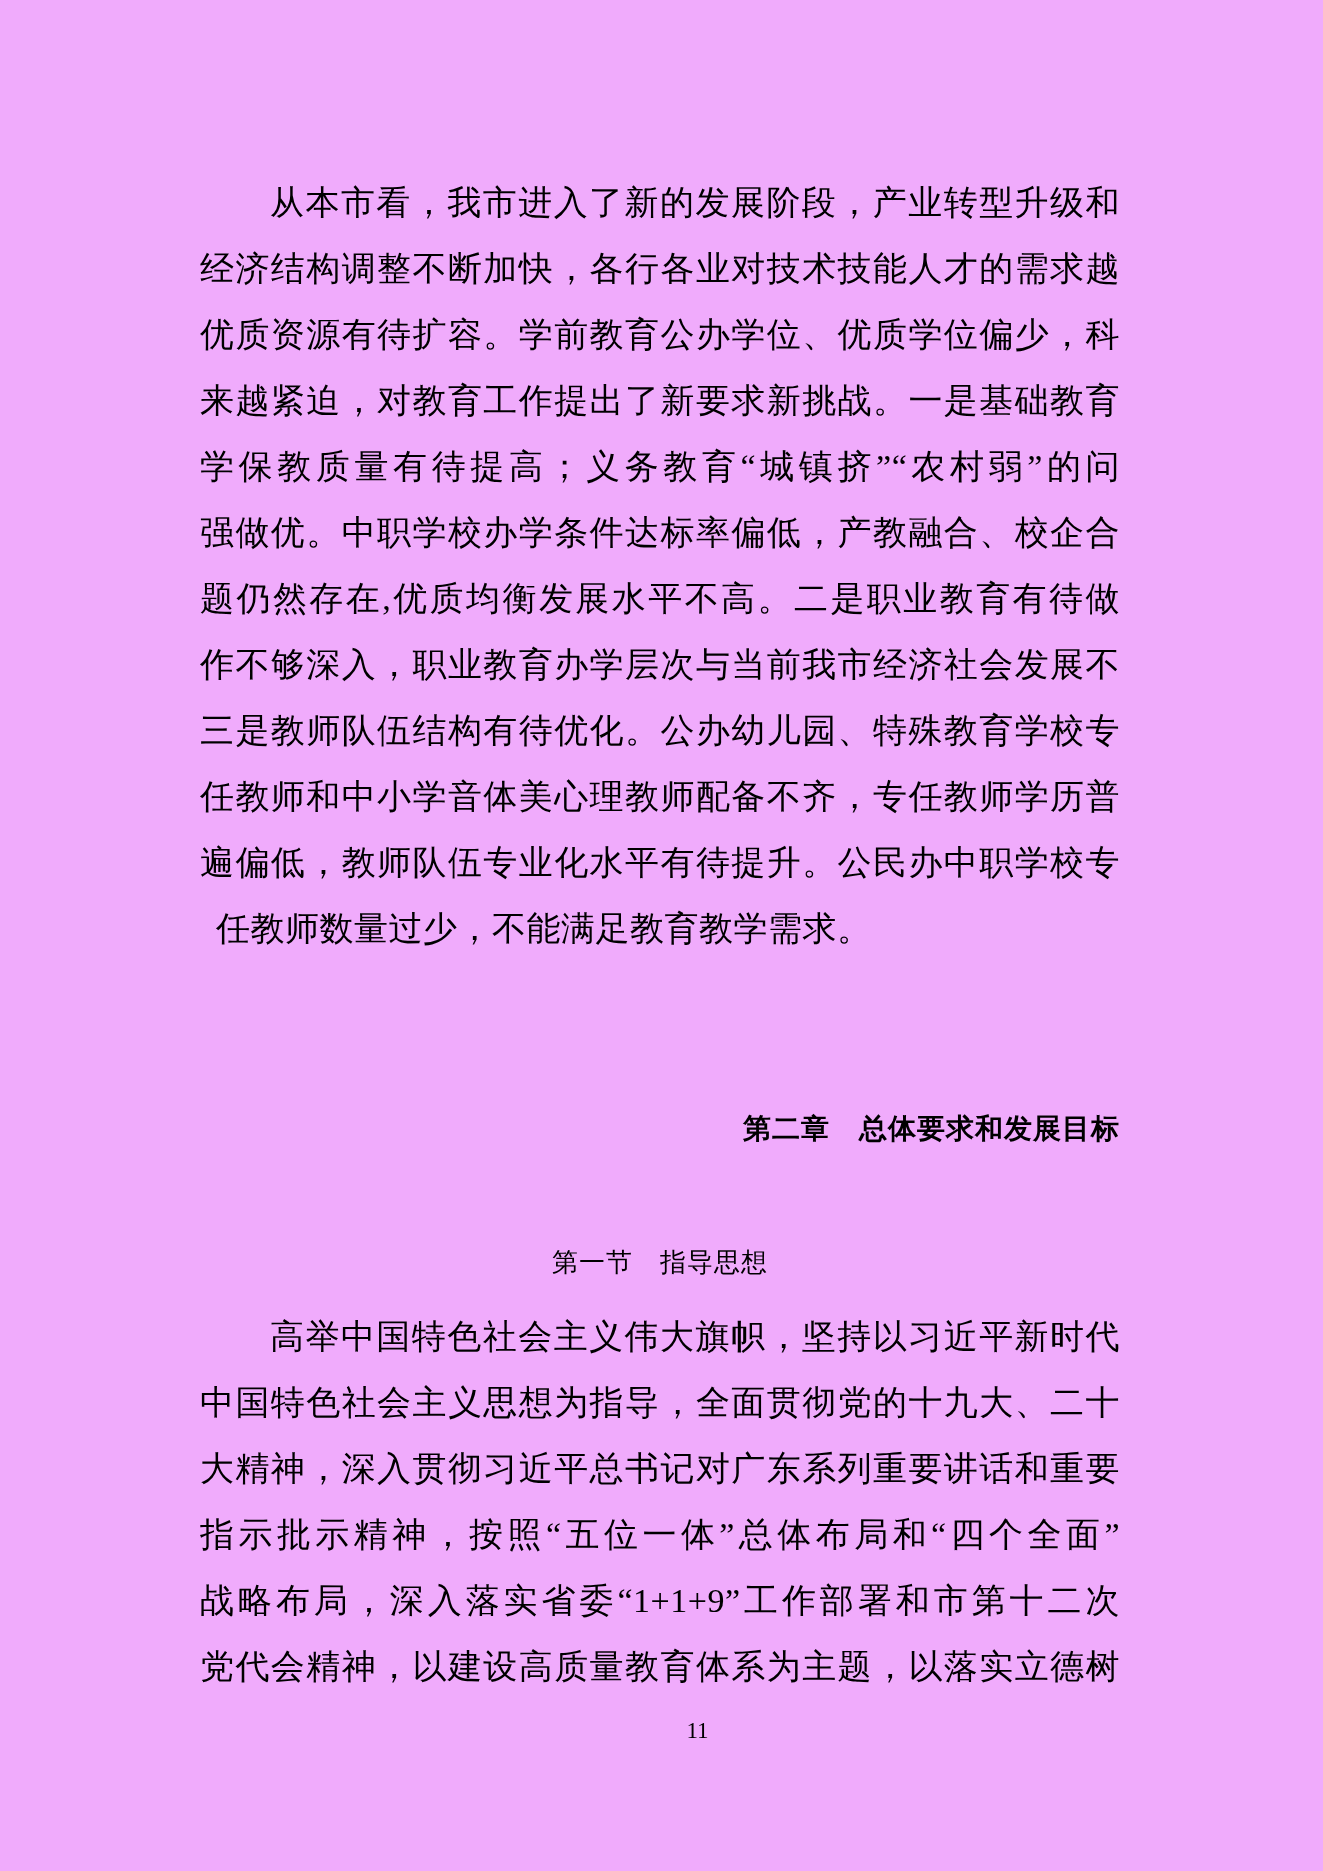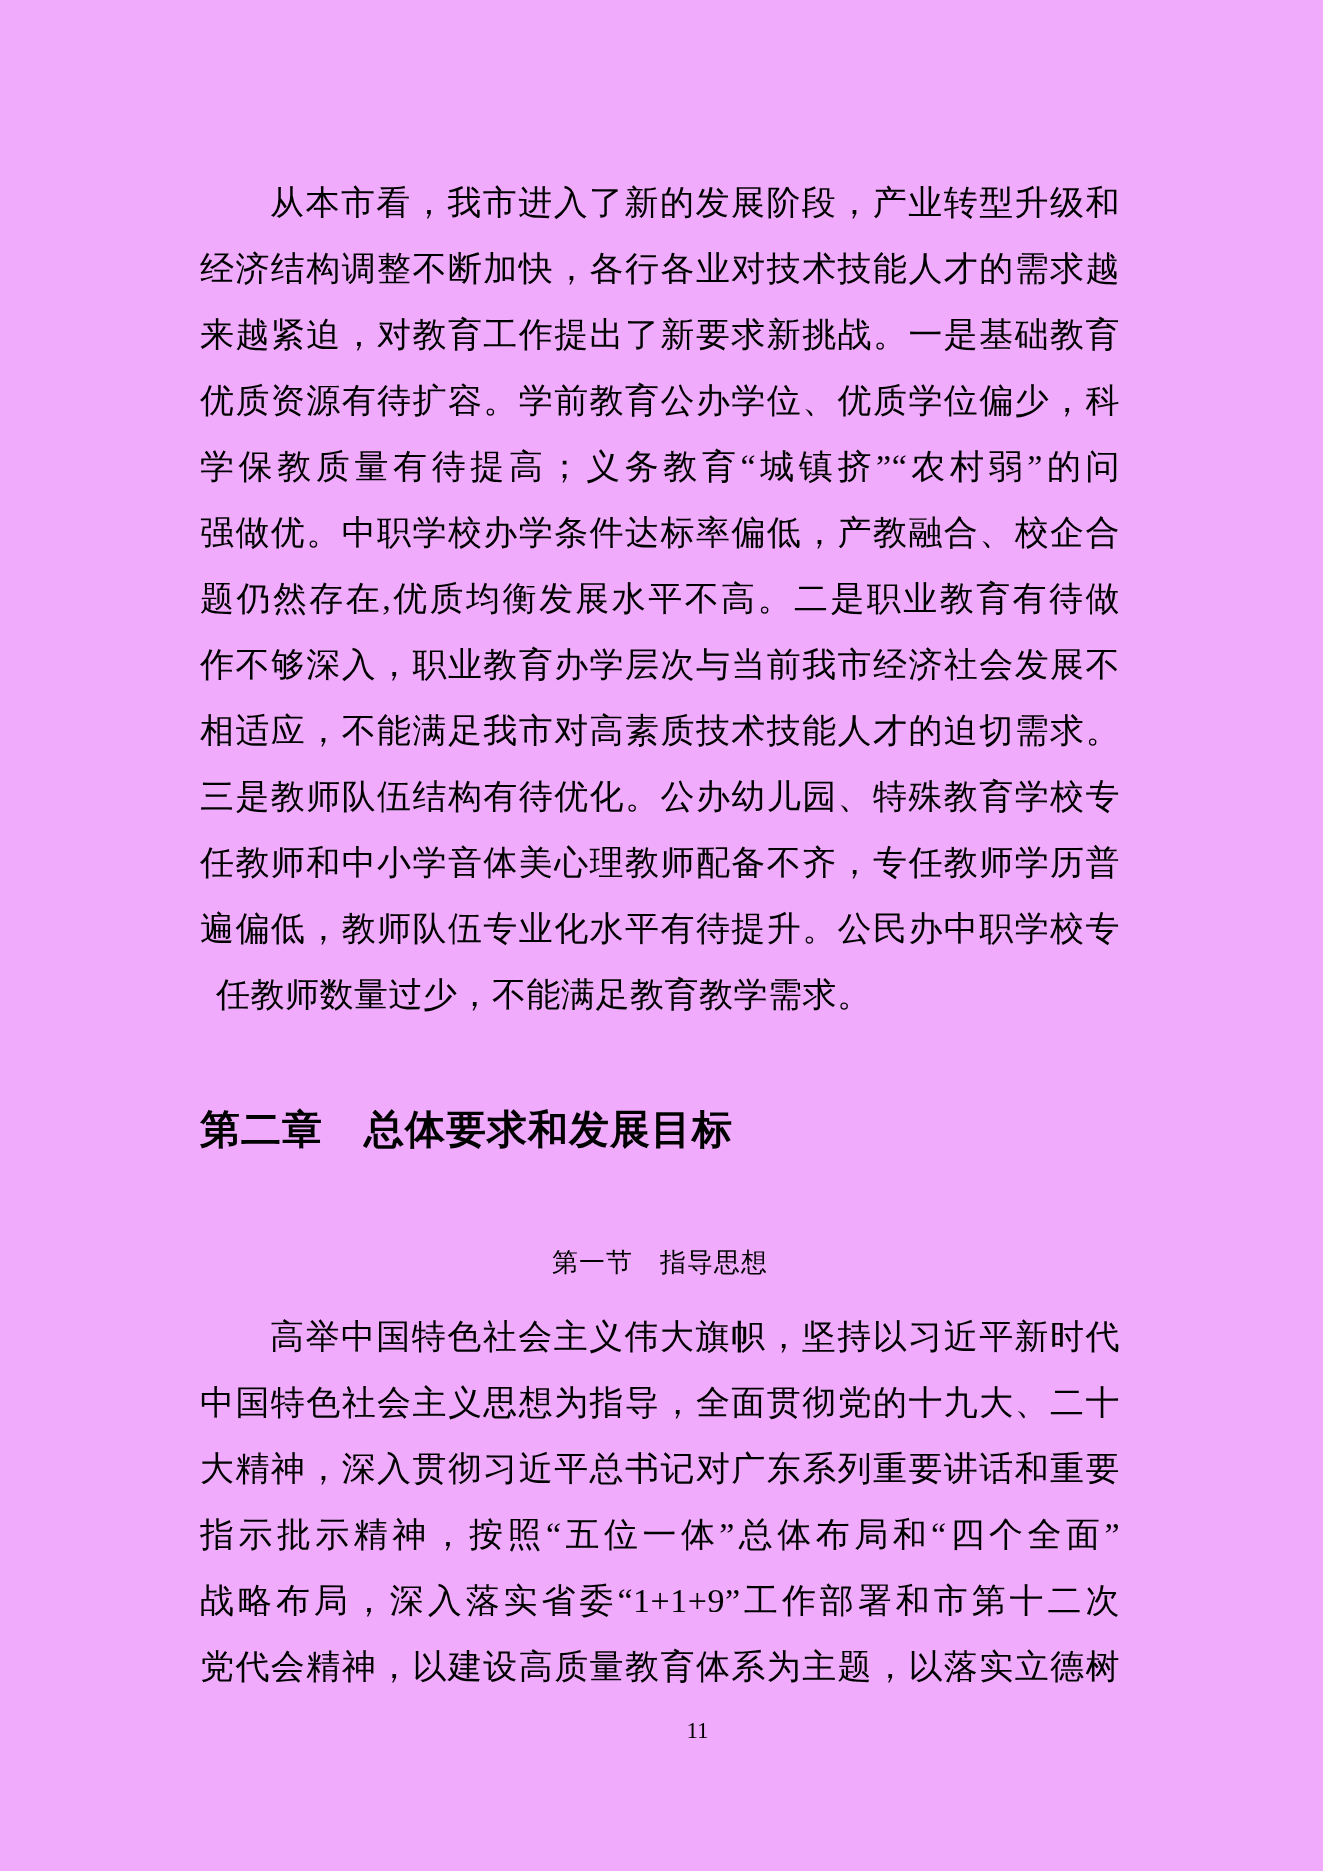--- a/index.html
+++ b/index.html
@@ -38,22 +38,22 @@
     text-align-last: left;
     margin-left: 16px;
   }
   #chapter-heading {
     position: absolute;
     left: 200px;
     top: 1098px;
     width: 920px;
     height: 62px;
     line-height: 62px;
-    text-align: left;
-    font-size: 40px;
+    text-align: right;
+    font-size: 28px;
     font-weight: bold;
     font-family: "Liberation Sans", "DejaVu Sans", sans-serif;
     letter-spacing: 1px;
   }
   #section-heading {
     position: absolute;
     left: 200px;
     top: 1233px;
     width: 920px;
     height: 60px;
@@ -78,27 +78,26 @@
   }
 </style>
 </head>
 <body>
 
 <div id="page">
 
   <div class="para" id="para1">
     <div class="bline first">从本市看，我市进入了新的发展阶段，产业转型升级和</div>
     <div class="bline">经济结构调整不断加快，各行各业对技术技能人才的需求越</div>
+    <div class="bline">优质资源有待扩容。学前教育公办学位、优质学位偏少，科</div>
     <div class="bline">来越紧迫，对教育工作提出了新要求新挑战。一是基础教育</div>
-    <div class="bline">优质资源有待扩容。学前教育公办学位、优质学位偏少，科</div>
     <div class="bline">学保教质量有待提高；义务教育“城镇挤”“农村弱”的问</div>
     <div class="bline">强做优。中职学校办学条件达标率偏低，产教融合、校企合</div>
     <div class="bline">题仍然存在,优质均衡发展水平不高。二是职业教育有待做</div>
     <div class="bline">作不够深入，职业教育办学层次与当前我市经济社会发展不</div>
-    <div class="bline">相适应，不能满足我市对高素质技术技能人才的迫切需求。</div>
     <div class="bline">三是教师队伍结构有待优化。公办幼儿园、特殊教育学校专</div>
     <div class="bline">任教师和中小学音体美心理教师配备不齐，专任教师学历普</div>
     <div class="bline">遍偏低，教师队伍专业化水平有待提升。公民办中职学校专</div>
     <div class="bline last">任教师数量过少，不能满足教育教学需求。</div>
   </div>
 
   <div id="chapter-heading">第二章　总体要求和发展目标</div>
 
   <div id="section-heading">第一节　指导思想</div>
 

